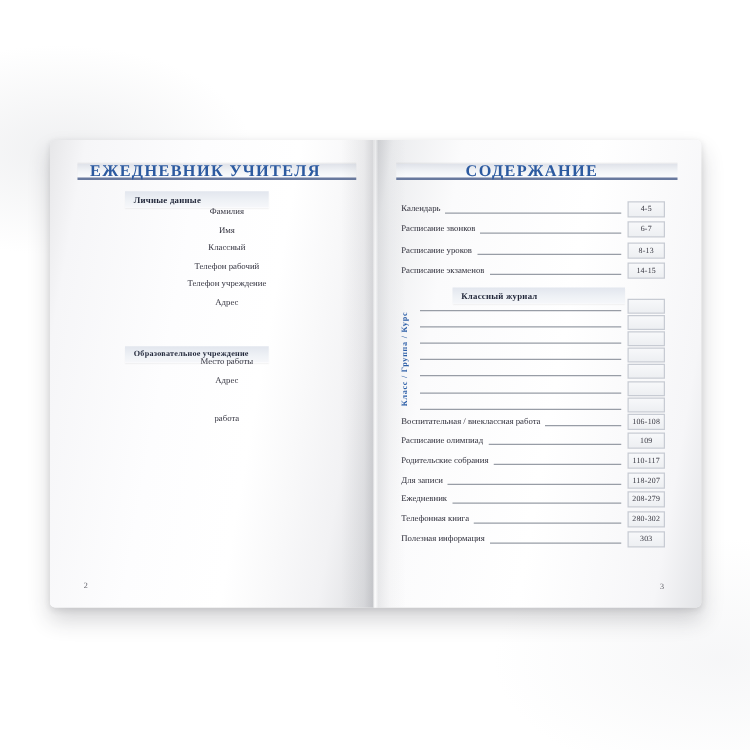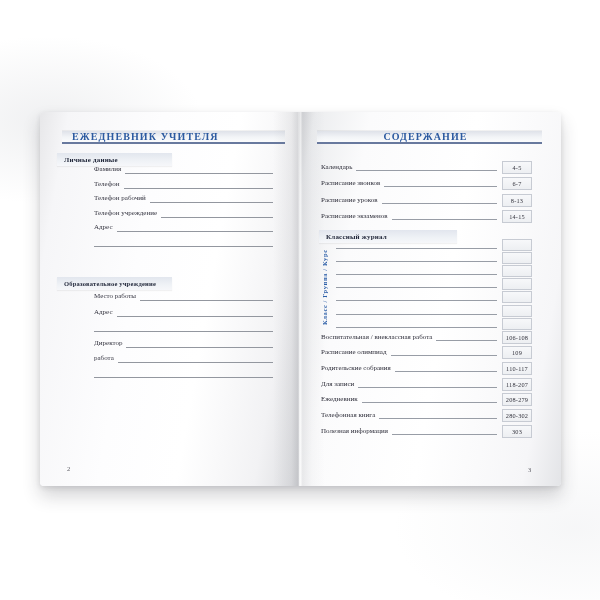--- a/index.html
+++ b/index.html
@@ -28,32 +28,33 @@
   .gutter{
     position:absolute;left:233px;top:0;width:52px;height:374px;pointer-events:none;
     background:linear-gradient(to right,
       rgba(120,122,128,0) 0%, rgba(120,122,128,.10) 35%, rgba(95,97,104,.20) 48%,
       rgba(255,255,255,.60) 52%, rgba(140,142,148,.16) 57%, rgba(140,142,148,.05) 75%, rgba(140,142,148,0) 100%);
   }
   .hbar{
     position:absolute;height:13px;display:flex;align-items:center;
     background:linear-gradient(180deg,#dfe2e9 0%,#f2f4f7 55%,#fbfcfd 100%);
     border-bottom:2px solid #68799e;
-    font-size:10px;font-weight:bold;letter-spacing:1.1px;color:#2c5aa0;
+    font-size:13px;font-weight:bold;letter-spacing:1.1px;color:#2c5aa0;
     box-shadow:0 -1px 0 rgba(0,0,0,.05);
   }
   .secbar{
     position:absolute;height:13px;display:flex;align-items:center;padding-left:7px;box-sizing:border-box;
     background:linear-gradient(180deg,#e2e6ee 0%,#eff2f6 60%,#f6f7fa 100%);
     font-size:7px;font-weight:bold;color:#1f2538;letter-spacing:.2px;
     box-shadow:0 1px 1px rgba(0,0,0,.05);
-  }
-  .formcol{position:absolute;display:flex;flex-direction:column;}
+    margin-left:43px;
+  }
+  .formcol{position:absolute;display:flex;flex-direction:column;align-items:center;}
   .frow{display:flex;align-items:flex-end;height:14.6px;}
-  .form2 .frow{height:15.4px;}
+  .form2 .frow{height:15.4px;flex-direction:column;}
   .flbl{font-size:7px;line-height:1;color:#33333f;white-space:nowrap;padding-right:4px;padding-bottom:1px;}
   .flbl:empty{display:none;}
   .fln{flex:1;border-bottom:1px solid #93979f;}
   .toccol{position:absolute;display:flex;flex-direction:column;}
   .trow{display:flex;align-items:flex-end;height:16.2px;}
   .toc-bottom .trow{height:15.7px;}
   .tlbl{font-size:7px;line-height:1;color:#2e2e3a;white-space:nowrap;margin-bottom:3px;padding-right:4px;}
   .tln{flex:1;border-bottom:1px solid #989da6;margin-bottom:3px;}
   .tbox{
     width:30px;height:13px;margin-left:5px;flex:none;box-sizing:border-box;
@@ -84,21 +85,25 @@
     <div class="secbar" style="left:17px;top:41px;width:115px;">
       <span>Личные данные</span>
     </div>
 
     <div class="formcol form1" style="left:54px;top:47.5px;width:179px;">
       <div class="frow">
           <span class="flbl">Фамилия</span>
           <span class="fln"></span>
         </div>
       <div class="frow">
-          <span class="flbl">Телефон</span>
+          <span class="flbl">Имя</span>
+          <span class="fln"></span>
+        </div>
+      <div class="frow">
+          <span class="flbl">Классный</span>
           <span class="fln"></span>
         </div>
       <div class="frow">
           <span class="flbl">Телефон рабочий</span>
           <span class="fln"></span>
         </div>
       <div class="frow">
           <span class="flbl">Телефон учреждение</span>
           <span class="fln"></span>
         </div>
@@ -118,24 +123,20 @@
     <div class="formcol form2" style="left:54px;top:174px;width:179px;">
       <div class="frow">
           <span class="flbl">Место работы</span>
           <span class="fln"></span>
         </div>
       <div class="frow">
           <span class="flbl">Адрес</span>
           <span class="fln"></span>
         </div>
       <div class="frow">
-          <span class="fln"></span>
-        </div>
-      <div class="frow">
-          <span class="flbl">Директор</span>
           <span class="fln"></span>
         </div>
       <div class="frow">
           <span class="flbl">работа</span>
           <span class="fln"></span>
         </div>
       <div class="frow">
           <span class="fln"></span>
         </div>
     </div>

